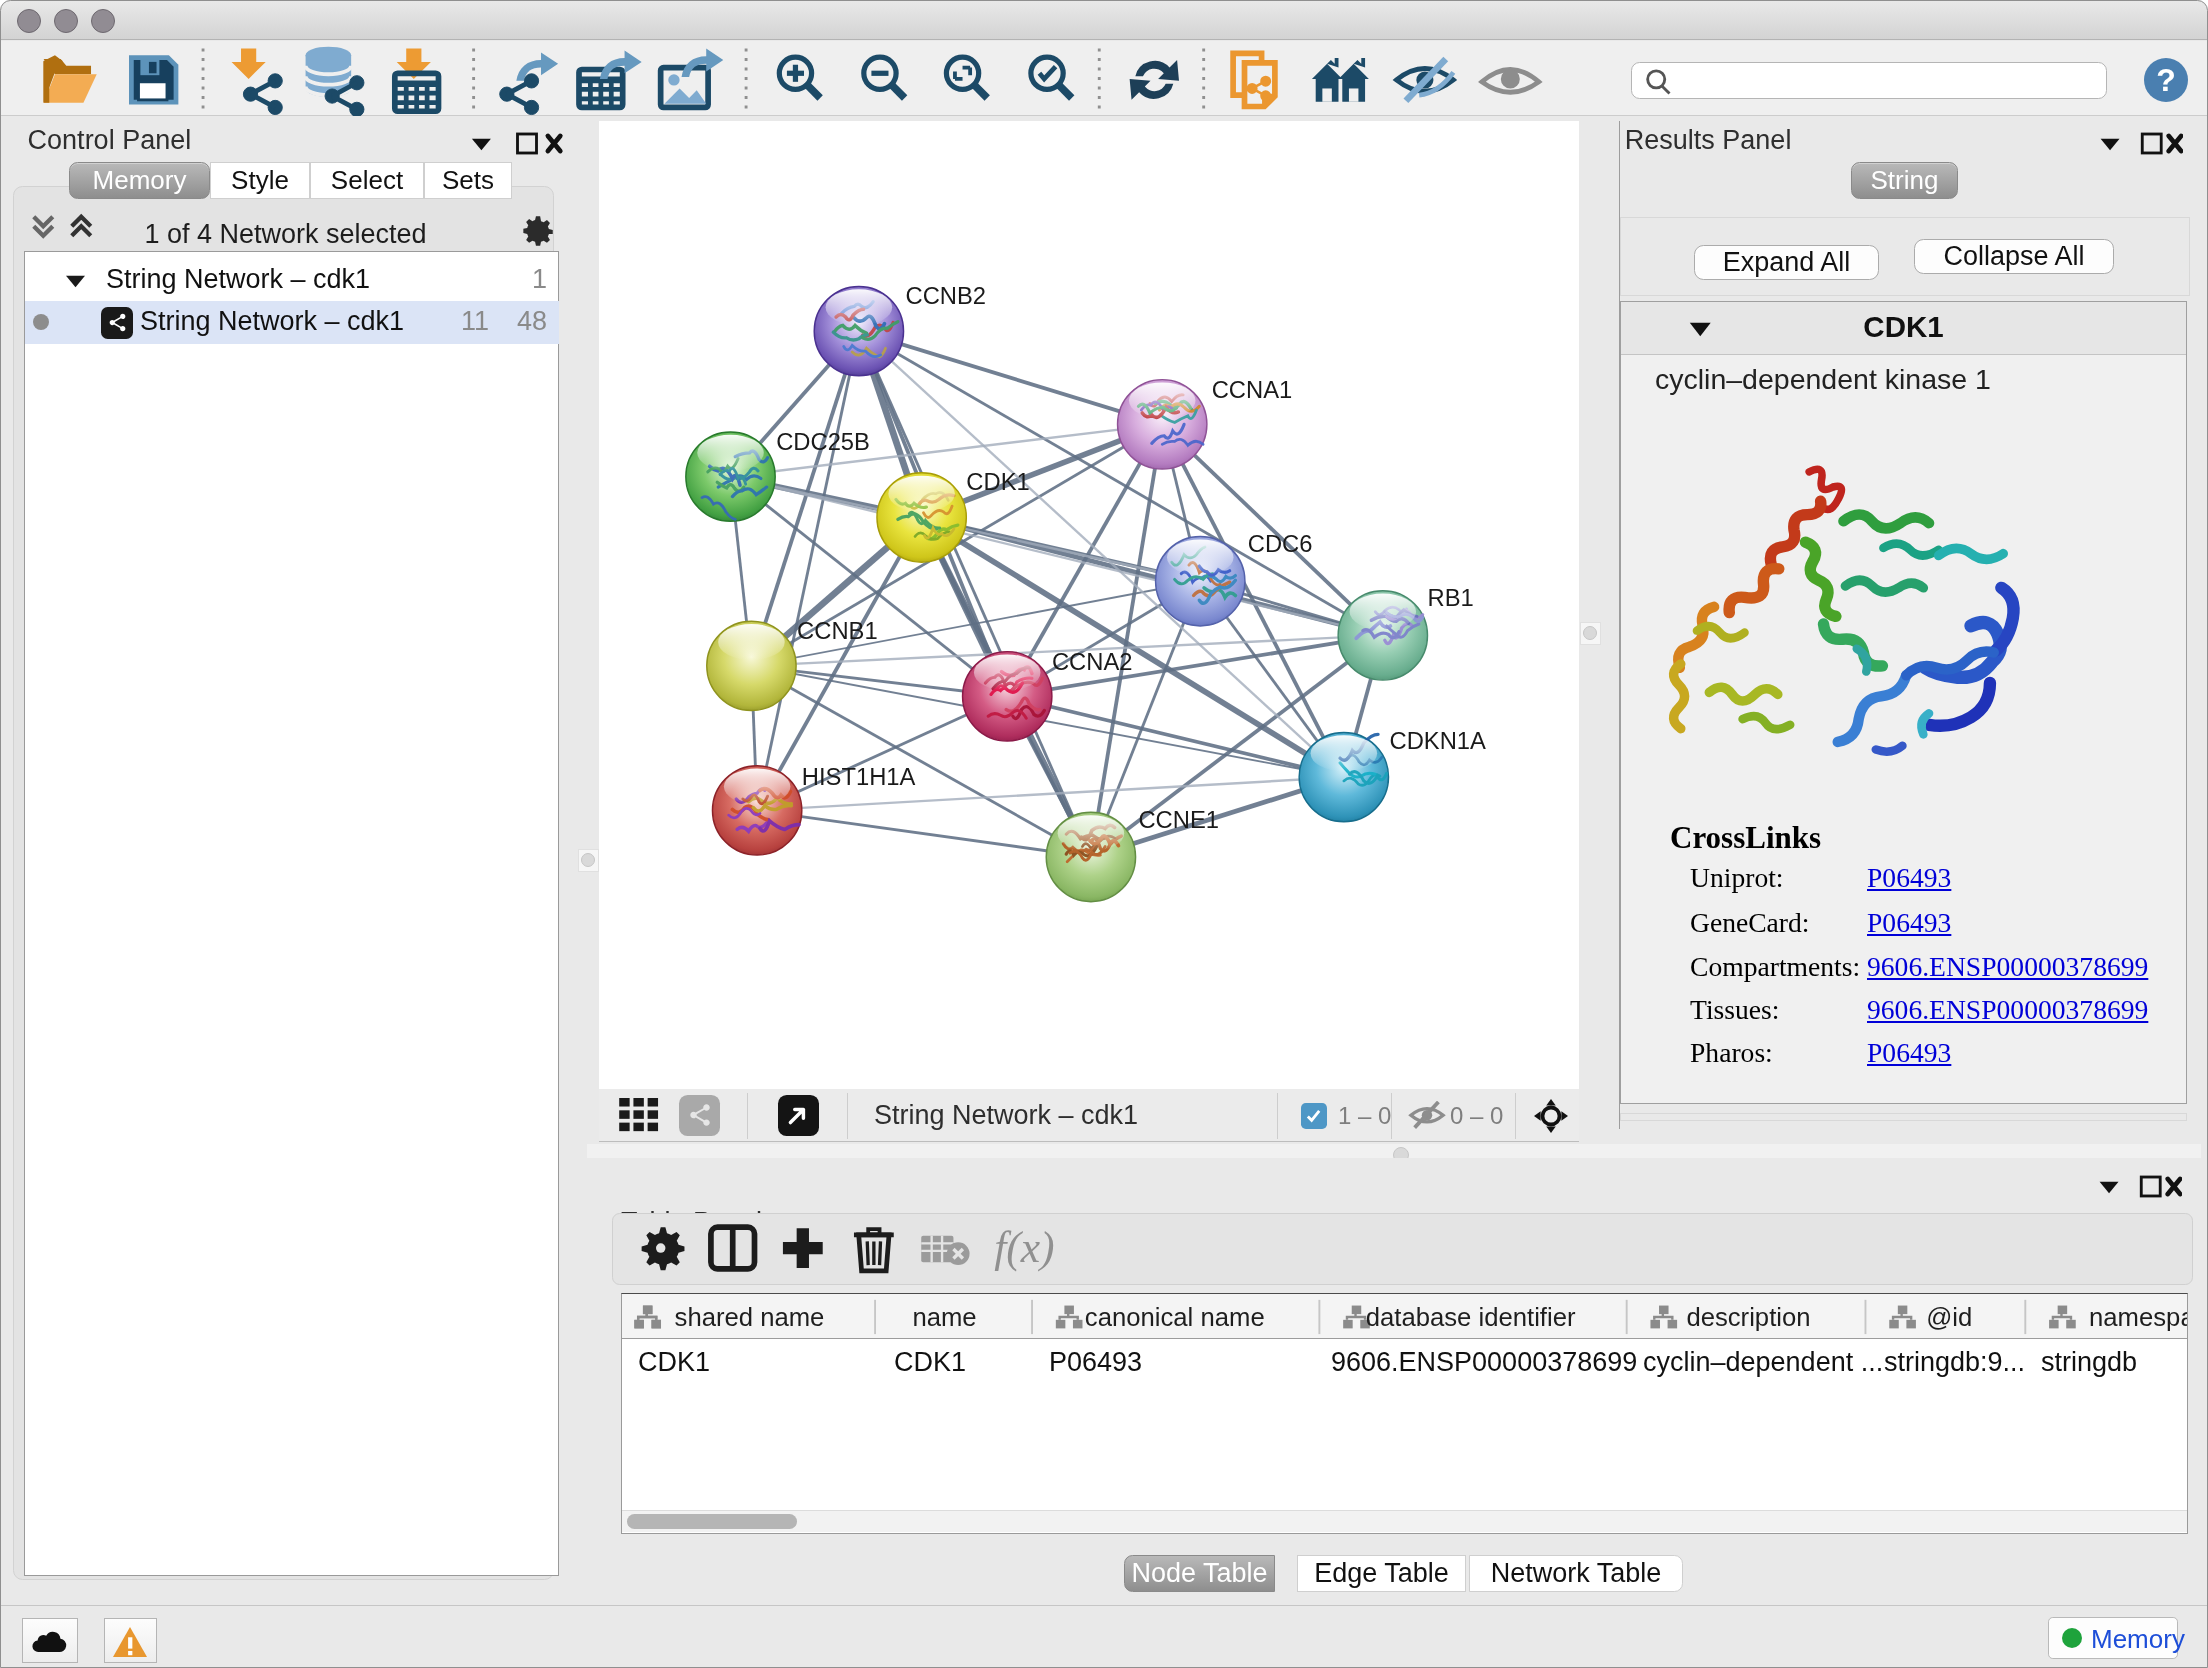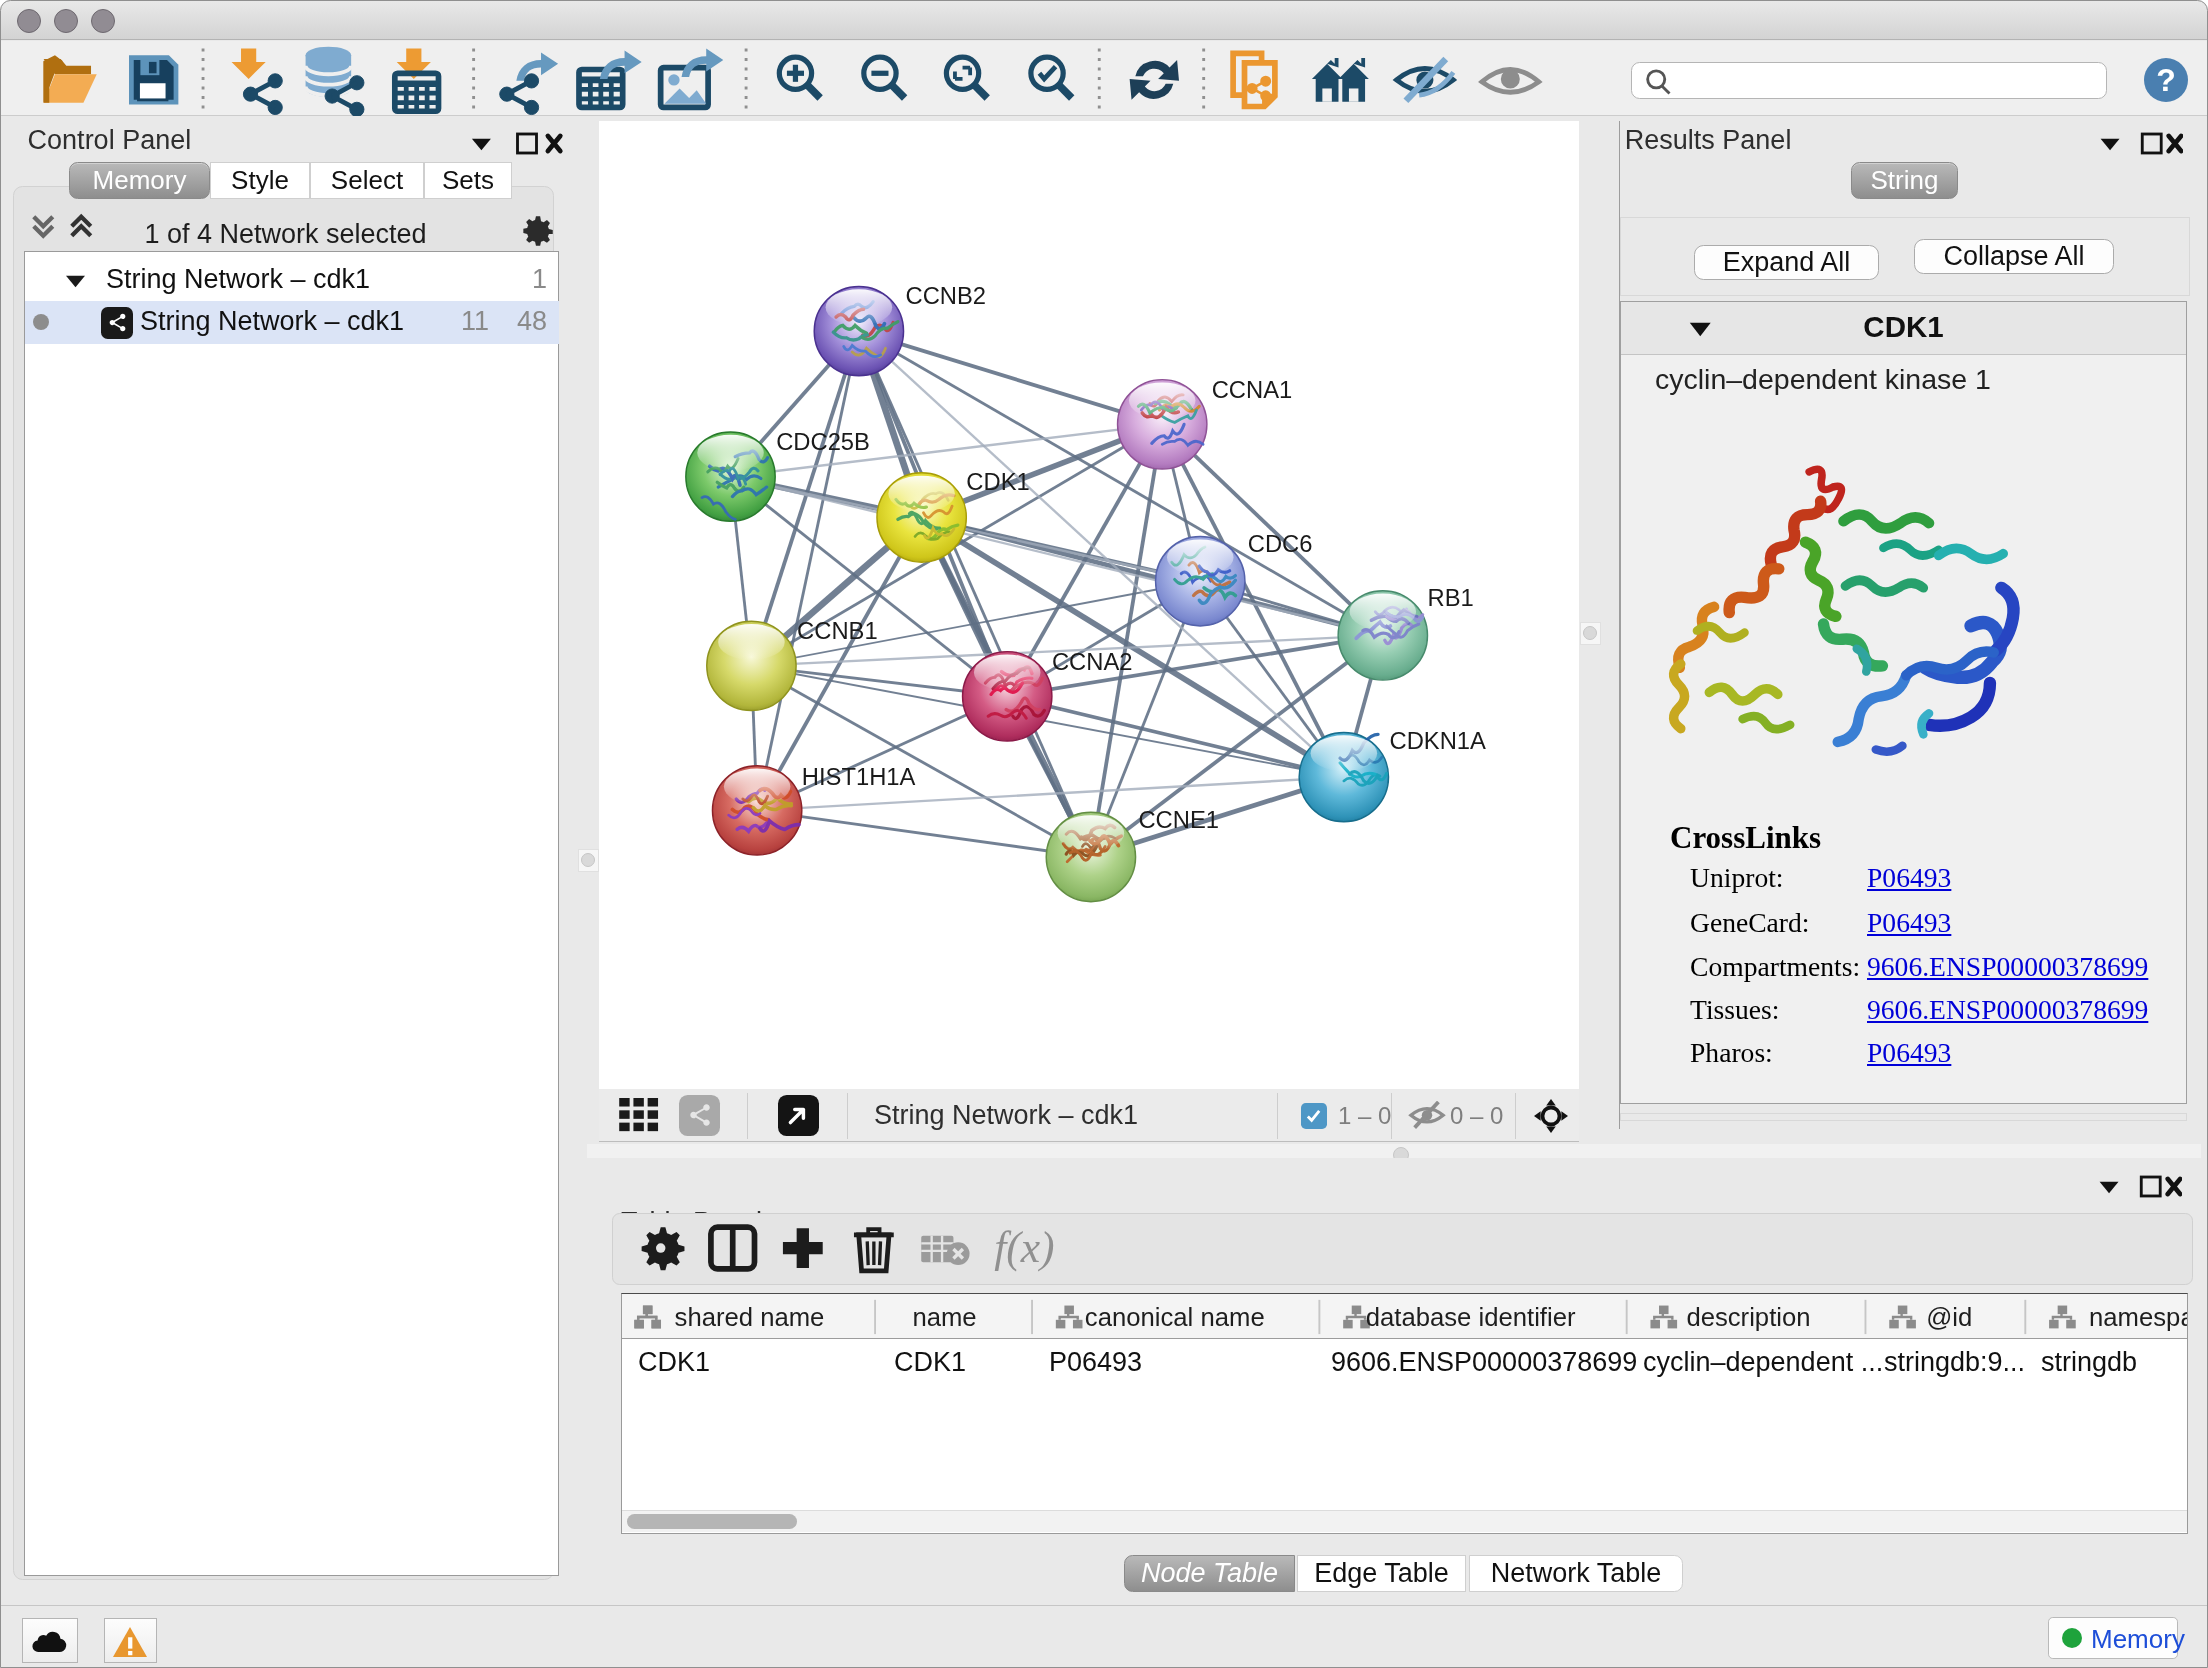--- a/index.html
+++ b/index.html
@@ -729,21 +729,21 @@
     <div class="abs" style="left:427px;top:53px;font-size:27px;color:#111;">P06493</div>
     <div class="abs" style="left:709px;top:53px;font-size:27px;color:#111;">9606.ENSP00000378699</div>
     <div class="abs" style="left:1021px;top:53px;font-size:27px;color:#111;">cyclin–dependent ...</div>
     <div class="abs" style="left:1262px;top:53px;font-size:27px;color:#111;">stringdb:9...</div>
     <div class="abs" style="left:1419px;top:53px;font-size:27px;color:#111;">stringdb</div>
     <div class="abs" style="left:0;top:216px;width:1566px;height:22px;background:#f2f2f2;border-top:1px solid #dcdcdc;">
       <div class="abs" style="left:4.8px;top:2.9px;width:170px;height:15px;background:#b5b5b5;border-radius:7.6px;"></div>
     </div>
   </div>
 
-  <div class="abs" style="left:537px;top:397px;width:171px;height:37px;background:linear-gradient(#b9b9b9,#8e8e8e);border:1px solid #8a8a8a;border-radius:8.6px 0 0 8.6px;color:#fff;text-align:center;line-height:35px;font-size:27px;font-style:italic;">Node Table</div>
+  <div class="abs" style="left:537px;top:397px;width:151px;height:37px;background:linear-gradient(#b9b9b9,#8e8e8e);border:1px solid #8a8a8a;border-radius:8.6px 0 0 8.6px;color:#fff;text-align:center;line-height:35px;font-size:27px;">Node Table</div>
   <div class="abs" style="left:710px;top:397px;width:169px;height:37px;background:#fff;border:1px solid #cfcfcf;color:#111;text-align:center;line-height:35px;font-size:27px;">Edge Table</div>
   <div class="abs" style="left:882px;top:397px;width:214px;height:37px;background:#fff;border:1px solid #cfcfcf;border-radius:0 8.6px 8.6px 0;color:#111;text-align:center;line-height:35px;font-size:27px;">Network Table</div>
 </div>
 
 <div class="abs" style="left:0;top:1605px;width:2208px;height:63px;background:#e9e9e9;border-top:1px solid #c6c6c6;">
   <div class="abs" style="left:22px;top:12.4px;width:56px;height:45px;background:linear-gradient(#fdfdfd,#ededed);border:1px solid #b5b5b5;"></div>
   <svg class="abs" style="left:31px;top:23px" width="38" height="25" viewBox="0 0 40 26">
       <path fill="#111" d="M31 10a8 8 0 0 0-15-3 6 6 0 0 0-9 5 6 6 0 0 0 1 12h21a7 7 0 0 0 2-14z"></path>
     </svg>
   <div class="abs" style="left:104px;top:12.4px;width:53px;height:45px;background:linear-gradient(#fdfdfd,#ededed);border:1px solid #b5b5b5;"></div>

